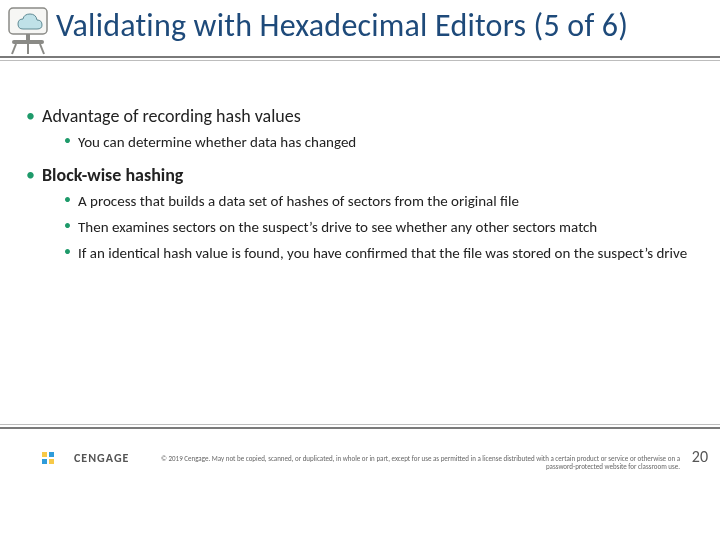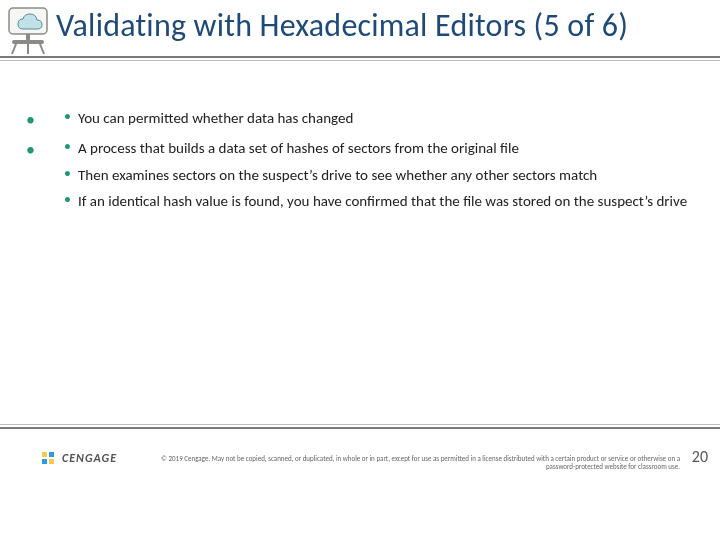--- a/index.html
+++ b/index.html
@@ -50,21 +50,21 @@
     position: absolute; left: 0; right: 0; top: 0; height: 6px;
   }
   .footer-line::before {
     content: ""; position: absolute; left: 0; right: 0; top: 0; height: 1px;
     background: #bdbdbd;
   }
   .footer-line::after {
     content: ""; position: absolute; left: 0; right: 0; top: 3px; height: 2px;
     background: #7a7a7a;
   }
-  .brand { position: absolute; left: 40px; bottom: 14px; display: flex; align-items: center; gap: 6px; font-style: italic; }
+  .brand { position: absolute; left: 40px; bottom: 14px; display: flex; align-items: center; gap: 18px; }
   .brand-mark { width: 16px; height: 16px; }
   .brand-text { font-size: 12px; letter-spacing: 1px; color: #555; font-weight: 600; }
   .copyright {
     position: absolute; left: 150px; right: 40px; bottom: 8px;
     font-size: 7px; color: #666; text-align: right; line-height: 1.25;
   }
   .page-num { position: absolute; right: 12px; bottom: 14px; font-size: 16px; color: #555; }
 </style>
 </head>
 <body>
@@ -83,25 +83,27 @@
         <line x1="22" y1="38" x2="22" y2="48" stroke="#8a8a86" stroke-width="2"></line>
       </svg>
     </div>
     <div class="title">Validating with Hexadecimal Editors (5 of 6)</div>
     <div class="title-underline"></div>
   </div>
 
   <div class="body">
     <ul class="level1">
       <li>
+        <span>Advantage of recording hash values</span>
         <ul class="level2">
-          <li>You can permitted whether data has changed</li>
+          <li>You can determine whether data has changed</li>
         </ul>
       </li>
       <li>
+        <span class="bold">Block-wise hashing</span>
         <ul class="level2">
           <li>A process that builds a data set of hashes of sectors from the original file</li>
           <li>Then examines sectors on the suspect’s drive to see whether any other sectors match</li>
           <li>If an identical hash value is found, you have confirmed that the file was stored on the suspect’s drive</li>
         </ul>
       </li>
     </ul>
   </div>
 
   <div class="footer">

